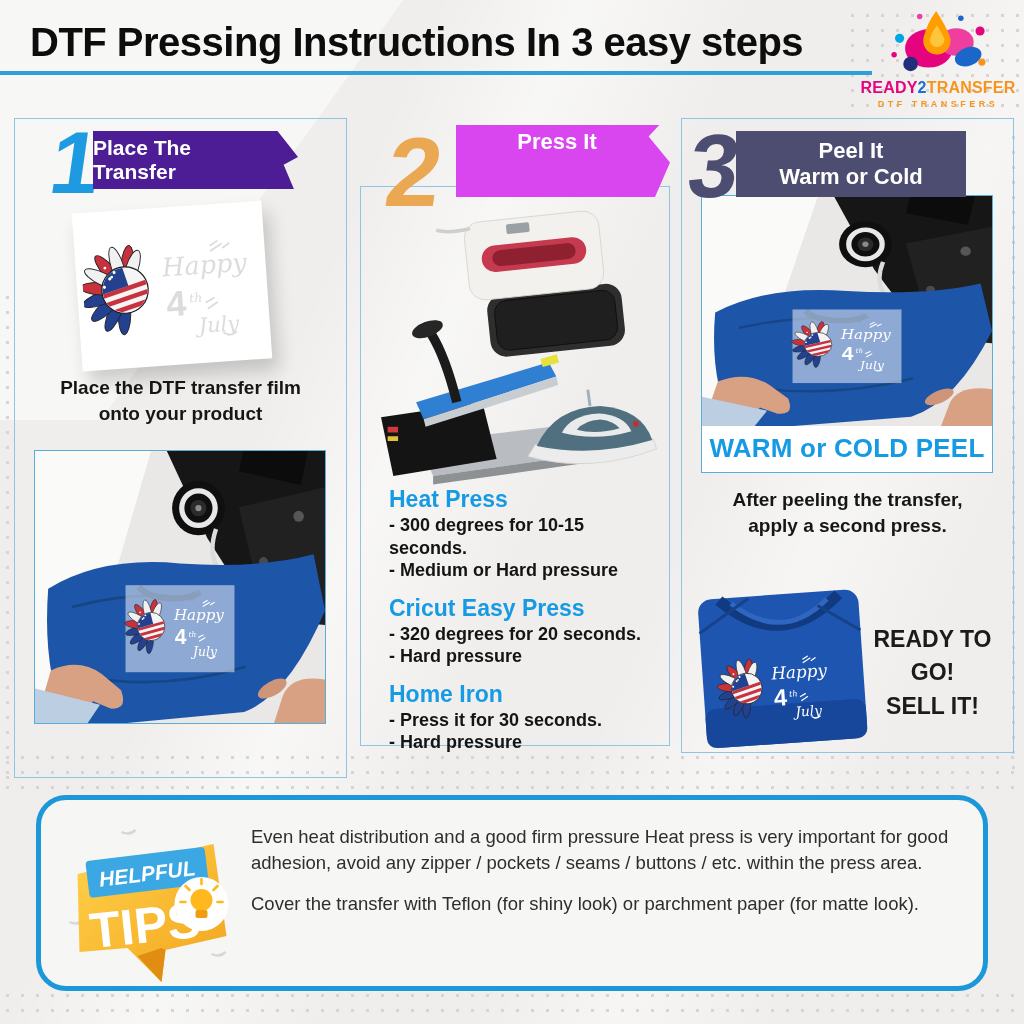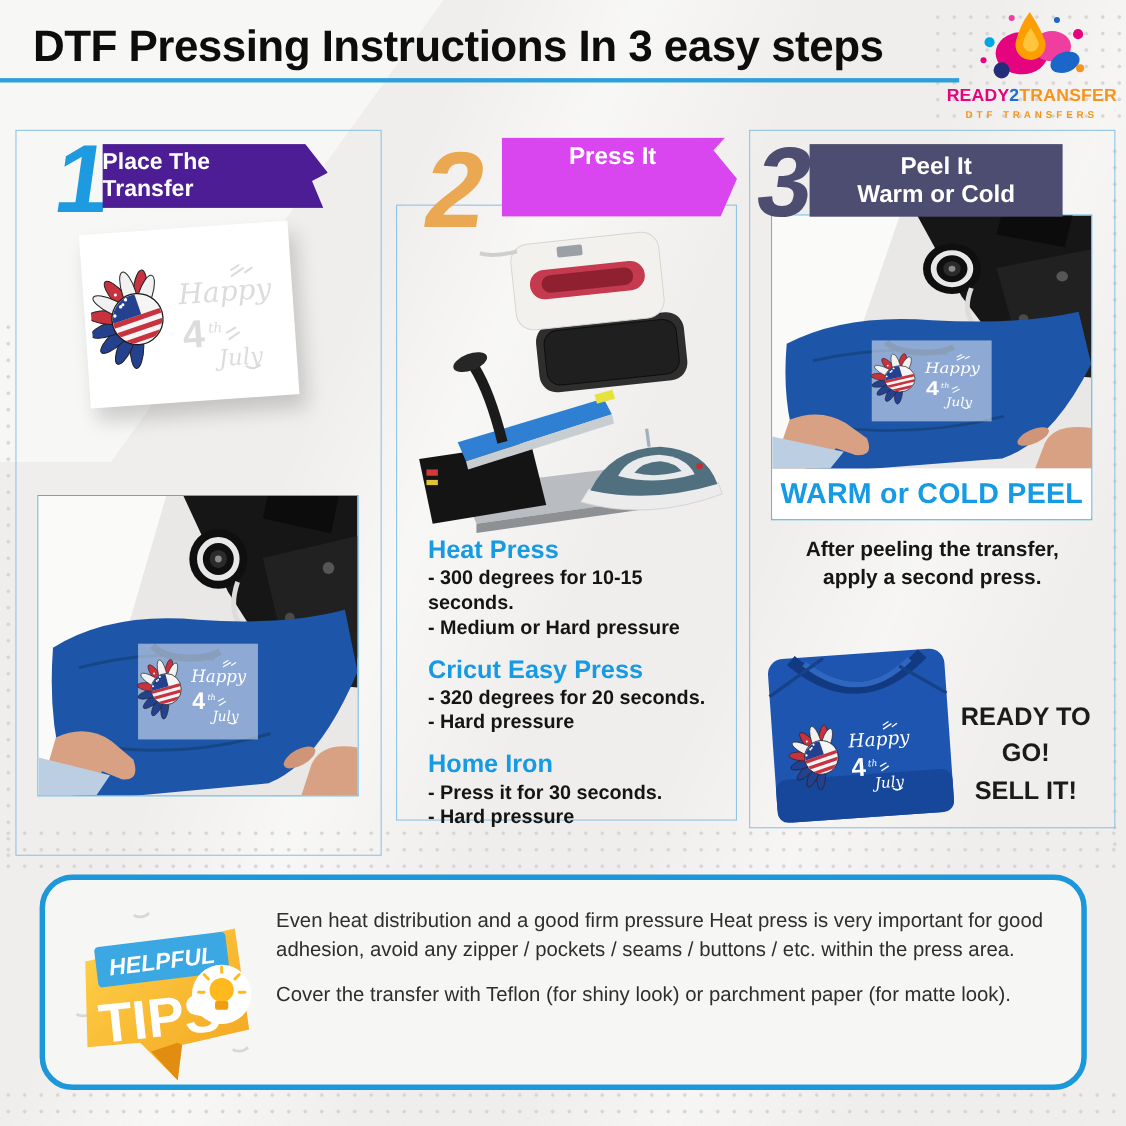--- a/index.html
+++ b/index.html
@@ -68,21 +68,21 @@
   .m-line{color:#141414;font-weight:bold;font-size:18px;line-height:1.25;}
   .m-group{margin-bottom:14px;}
   
   .pf3{left:19px;top:76px;width:290px;height:276px;}
   .pf3 svg{width:100%;height:230px;display:block;}
   .peel-label{height:44px;display:flex;align-items:center;justify-content:center;
               color:#169ae4;font-weight:bold;font-size:26px;letter-spacing:.2px;background:#fff;}
   .cap3{top:368px;padding:0 30px;}
   .folded{position:absolute;left:2px;top:438px;width:196px;height:206px;}
   .folded svg{width:100%;height:100%;}
-  .ready{position:absolute;left:178px;right:8px;top:516px;text-align:center;
+  .ready{position:absolute;left:178px;right:8px;top:504px;text-align:center;
          font-weight:bold;color:#1b1b1b;font-size:23px;line-height:1.45;}
   
   .tips-box{position:absolute;left:36px;top:795px;width:952px;height:196px;z-index:2;
             background:#f6f6f5;border:5px solid #1b97da;border-radius:30px;box-sizing:border-box;}
   .badge{position:absolute;left:18px;top:24px;width:180px;height:170px;}
   .badge svg{width:100%;height:100%;}
   .tips-text{position:absolute;left:210px;top:24px;right:22px;color:#2e2e2e;
              font-size:18.5px;line-height:1.42;}
   .tips-text p{margin:0 0 14px 0;}
   .hidden-defs{position:absolute;width:0;height:0;overflow:hidden;}
@@ -256,20 +256,21 @@
 <section class="panel panel1">
   <div class="stepnum num1">1</div>
   <div class="ribbon rb1">
     <span>Place The Transfer</span>
   </div>
   <div class="film">
     <svg viewBox="0 0 230 150">
         <use href="#design"></use>
       </svg>
   </div>
+  <div class="caption cap1">Place the DTF transfer film onto your product</div>
   <div class="photo-frame pf1">
     <svg viewBox="0 0 330 300" preserveAspectRatio="none">
         <use href="#scene"></use>
       </svg>
   </div>
 </section>
 
 <section class="panel panel2">
   <div class="stepnum num2">2</div>
   <div class="ribbon rb2">

